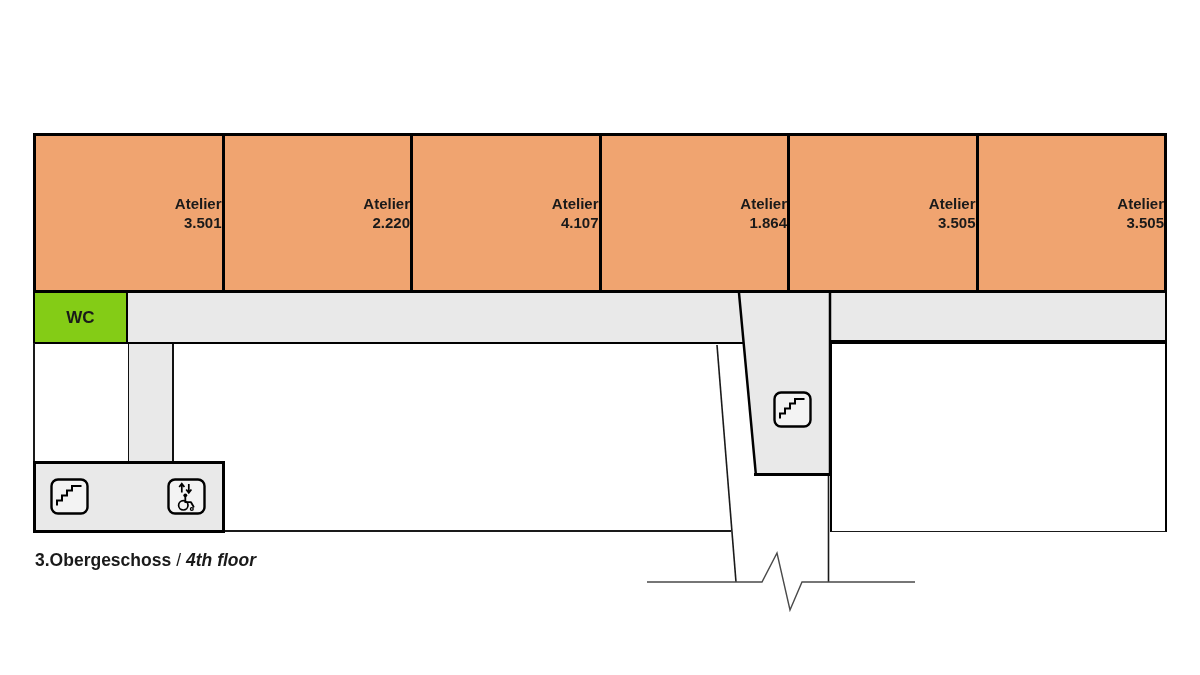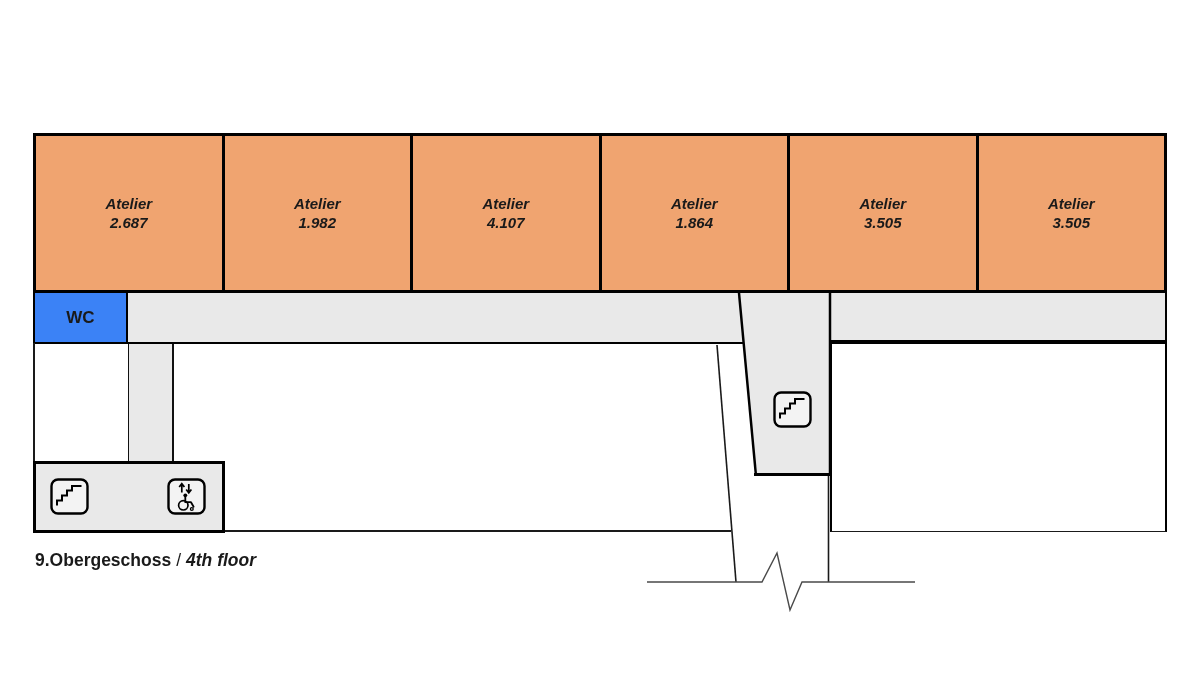--- a/index.html
+++ b/index.html
@@ -8,28 +8,28 @@
     font-family:"Liberation Sans", sans-serif;color:#1a1a1a;overflow:hidden;
   }
   .abs{position:absolute;box-sizing:border-box;}
 
   
   .band{
     left:33px;top:133px;width:1134px;height:160px;
     background:#F0A470;border:3px solid #000;display:flex;
   }
   .room{
-    flex:1;display:flex;flex-direction:column;align-items:center;justify-content:center;
-    font-weight:bold;font-size:15px;line-height:19px;text-align:center;font-style:italic;
+    flex:1;display:flex;flex-direction:column;align-items:flex-end;justify-content:center;
+    font-weight:bold;font-size:15px;line-height:19px;text-align:center;
   }
   .room + .room{border-left:3px solid #000;}
 
   
   .wc{
-    left:33px;top:293px;width:95px;height:50px;background:#3b82f6;
+    left:33px;top:293px;width:95px;height:50px;background:#84cc16;
     border-left:2.5px solid #000;border-right:2.5px solid #000;
     display:flex;align-items:center;justify-content:center;
     font-weight:bold;font-size:17px;
   }
   .corridor{left:128px;top:293px;width:1039px;height:50px;background:#E9E9E9;border-right:2px solid #000;}
   .branch{
     left:128px;top:343px;width:45.5px;height:118px;background:#E9E9E9;
     border-left:1.5px solid #111;border-right:2px solid #111;
   }
   .right-room{
@@ -63,25 +63,25 @@
   .caption-en{font-weight:bold;font-style:italic;margin-top:32px;}
 </style>
 </head>
 <body>
 
 <div class="canvas">
 
   <div class="abs band">
     <div class="room">
       <span>Atelier</span>
-      <span>2.687</span>
+      <span>3.501</span>
     </div>
     <div class="room">
       <span>Atelier</span>
-      <span>1.982</span>
+      <span>2.220</span>
     </div>
     <div class="room">
       <span>Atelier</span>
       <span>4.107</span>
     </div>
     <div class="room">
       <span>Atelier</span>
       <span>1.864</span>
     </div>
     <div class="room">
@@ -137,16 +137,16 @@
   <div class="abs line-bottom-left"></div>
 
   <div class="icon-box icon-stairwell abs">
     <svg viewBox="0 0 39 37" xmlns="http://www.w3.org/2000/svg">
       <rect x="1.5" y="1.5" width="36" height="34" rx="6.5" fill="#f3f3f3" stroke="#000" stroke-width="2.4"></rect>
       <path d="M7 27.5 V22.5 H12 V17.5 H17 V12.5 H22 V8 H31.5" fill="none" stroke="#000" stroke-width="2"></path>
     </svg>
   </div>
 
   <div class="abs caption">
-    <span class="caption-de">9.Obergeschoss</span><span class="caption-sep">/</span><span class="caption-en">4th floor</span>
+    <span class="caption-de">3.Obergeschoss</span><span class="caption-sep">/</span><span class="caption-en">4th floor</span>
   </div>
 
 </div>
 
 </body></html>

